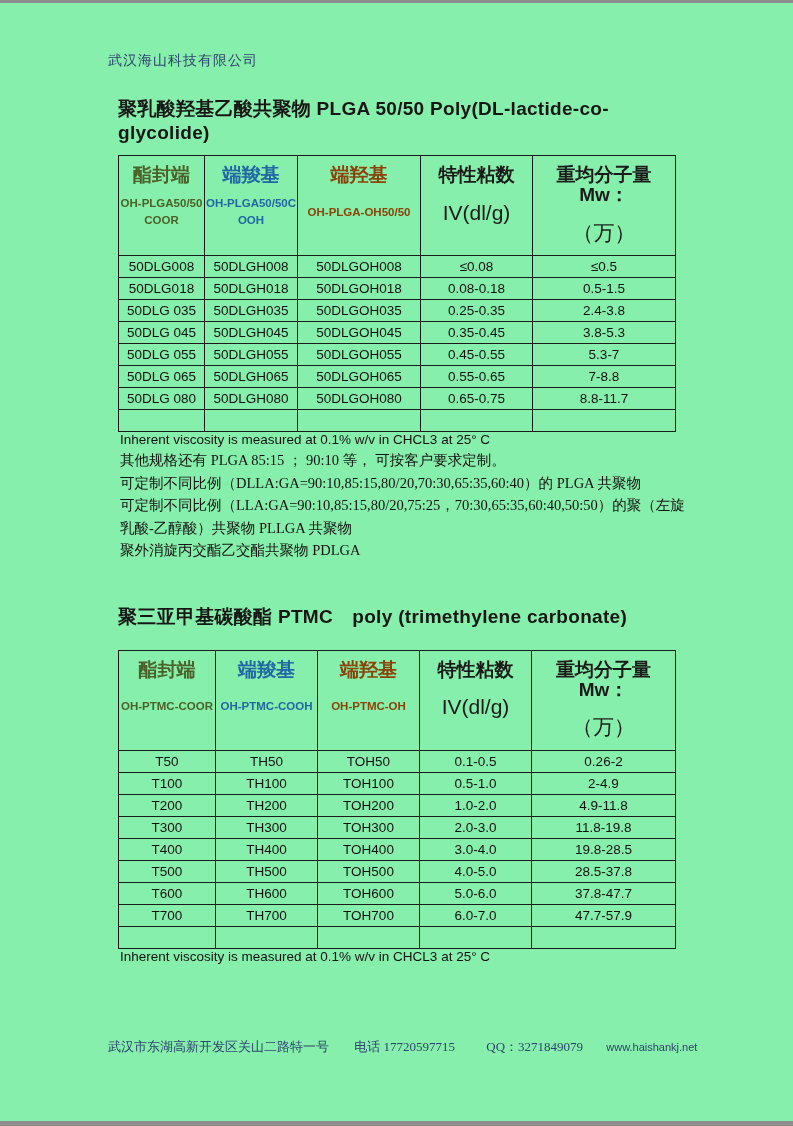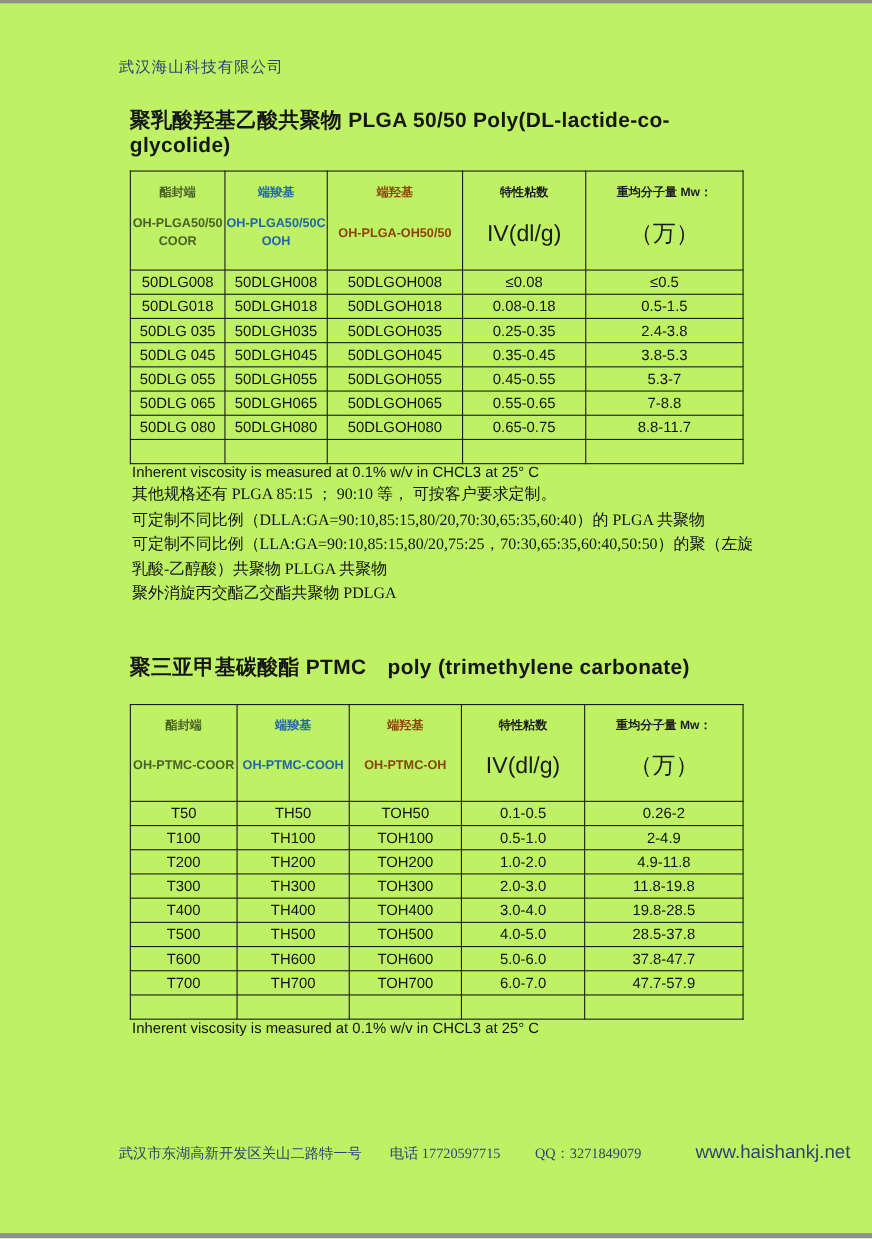--- a/index.html
+++ b/index.html
@@ -1,17 +1,17 @@
 <!DOCTYPE html>
 <html><head>
 <meta charset="utf-8">
 <style>
   html,body { margin:0; padding:0; background:#ffffff; }
   .page {
-    position:relative; width:793px; height:1126px; background:#bef264;
+    position:relative; width:793px; height:1126px; background:#86efac;
     font-family:"Liberation Sans","DejaVu Sans",sans-serif; color:#1a1a1a;
     overflow:hidden;
   }
   .edge-top { position:absolute; top:0; left:0; width:100%; height:3px; background:#8e8e8e; }
   .edge-bottom { position:absolute; bottom:0; left:0; width:100%; height:5px; background:#8e8e8e; }
   .content { padding-left:108px; padding-right:118px; }
 
   .company {
     margin-top:52px; font-family:"Liberation Serif","DejaVu Serif",serif;
     font-size:14px; color:#2e4370; letter-spacing:1px;
@@ -27,21 +27,21 @@
   .data-table {
     margin-left:10px; margin-top:11px; border-collapse:collapse;
     width:557px; table-layout:fixed;
   }
   .data-table.second { margin-top:20px; }
   .data-table th, .data-table td { border:1.4px solid #1a1a1a; padding:0; text-align:center; }
   .data-table td { height:21px; font-size:13.5px; color:#111; }
   .data-table thead th { vertical-align:top; }
   .t1 thead tr { height:90px; }
   .t2 thead tr { height:88px; }
-  .hl { line-height:20px; margin-top:9px; font-size:11px; }
+  .hl { line-height:20px; margin-top:9px; font-size:19px; }
   .hl.bold { font-weight:700; }
   .hcw { height:46px; margin-top:4px; display:flex; align-items:center; justify-content:center; }
   .hc-small { font-size:11.5px; font-weight:700; line-height:17px; white-space:pre-line; }
   .hc-big { font-size:21px; font-weight:400; line-height:17px; white-space:pre-line; }
 
   .note-en {
     margin-left:12px; margin-top:0; font-size:13.5px; color:#111;
     font-family:Liberation Sans, sans-serif;
   }
   .note-cn {
@@ -51,21 +51,21 @@
   .notes-block { margin-top:2px; }
 
   .footer {
     position:absolute; top:1038px; left:108px; white-space:nowrap;
     font-family:"Liberation Serif","DejaVu Serif",serif;
     font-size:13px; color:#2e4370;
   }
   .footer span { display:inline-block; }
   .f-phone { margin-left:22px; }
   .f-qq { margin-left:28px; }
-  .f-site { margin-left:46px; font-family:"Liberation Sans","DejaVu Sans",sans-serif; font-size:17px; }
+  .f-site { margin-left:20px; font-family:"Liberation Sans","DejaVu Sans",sans-serif; font-size:11px; }
 </style>
 </head>
 <body>
 
 <div class="page">
   <div class="edge-top"></div>
 
   <div class="content">
     <div class="company">武汉海山科技有限公司</div>
 

